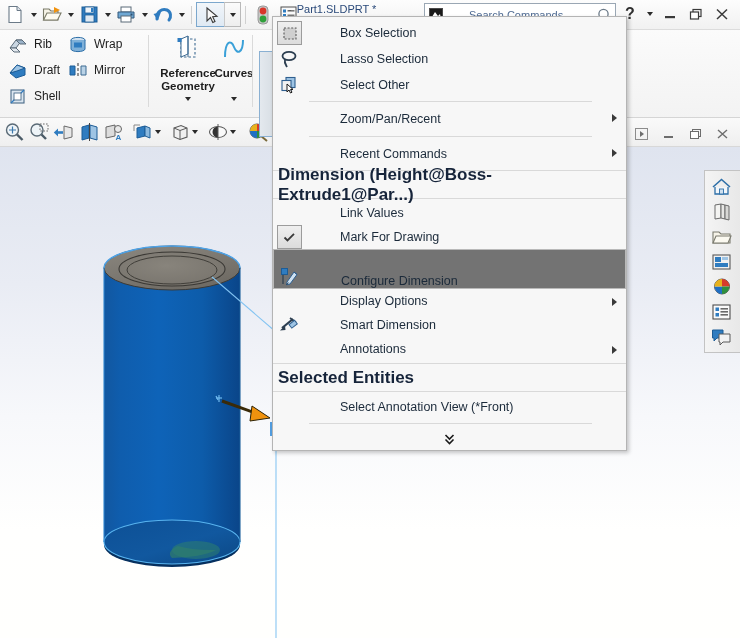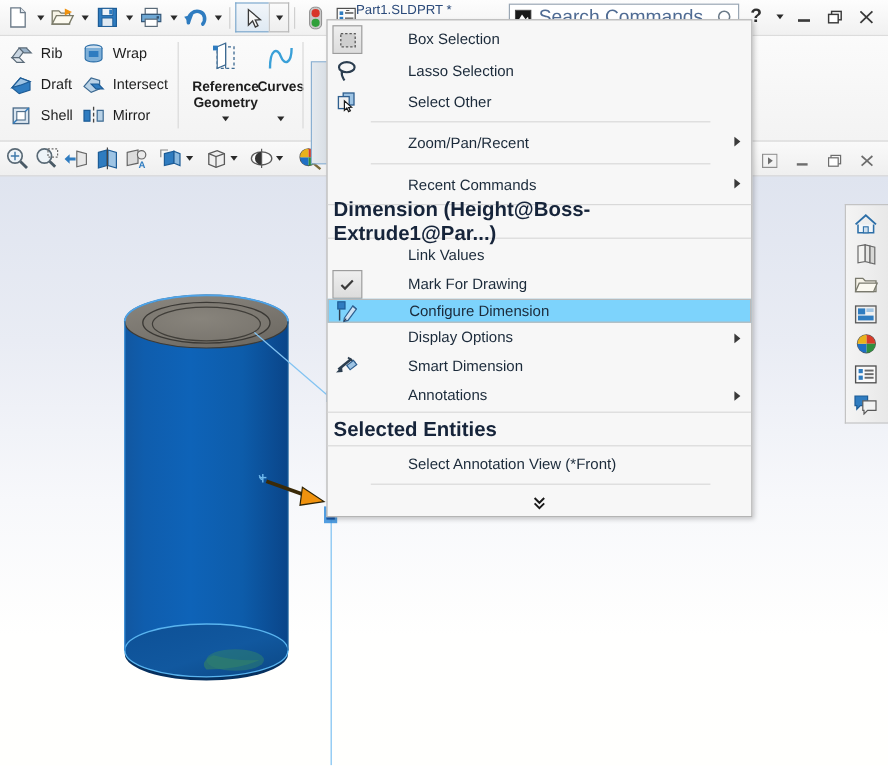--- a/index.html
+++ b/index.html
@@ -36,21 +36,21 @@
     color:#2b4a7a;font-size:11px;
   }
   .doctab .dash{color:#555;}
 
   
   .searchwrap{
     position:absolute;left:424px;top:3px;width:190px;height:21px;
     border:1px solid #9aa7b4;background:#ffffff;display:flex;align-items:center;
   }
   .searchicn{width:20px;height:19px;margin-left:1px;display:flex;align-items:center;justify-content:center;}
-  .searchtxt{flex:1;color:#4f6b93;font-size:16px;padding-left:3px;}
+  .searchtxt{flex:1;color:#4f6b93;font-size:11px;padding-left:3px;margin-left:20px;}
   .searchmag{width:22px;display:flex;align-items:center;justify-content:center;}
 
   .winctl{position:absolute;top:4px;right:6px;display:flex;align-items:center;gap:2px;}
   .wbtn{width:24px;height:20px;display:flex;align-items:center;justify-content:center;color:#4a4a4a;}
   .wbtn.help{font-size:16px;font-weight:bold;color:#2f2f2f;}
 
   
   .ribbon{
     position:absolute;left:0;top:29px;width:740px;height:88px;
     background:linear-gradient(#fbfbfb,#f3f3f3);
@@ -111,21 +111,21 @@
     background:#f7f7f7;border:1px solid #b4b4b4;
     box-shadow:2px 2px 4px rgba(0,0,0,.22);
     padding:3px 0 0 0;
     font-size:12.5px;color:#1b2a3a;
   }
   .mrow{position:relative;height:24px;display:flex;align-items:center;gap:32px;}
   .mrow .mi{width:33px;height:24px;display:flex;align-items:center;justify-content:center;flex:none;}
   .mrow .ml{padding-left:2px;white-space:nowrap;}
   .mrow .marrow{position:absolute;right:9px;top:9px;
     width:0;height:0;border-top:4px solid transparent;border-bottom:4px solid transparent;border-left:5px solid #3a3a3a;}
-  .mrow.hl{border:1px solid #b9b9b9;background:#7dd3fc;height:20px;box-sizing:border-box;}
+  .mrow.hl{border:1px solid #b9b9b9;background:#737373;height:40px;box-sizing:border-box;align-items:flex-end;}
   .msep{height:1px;background:#d9d9d9;margin:3px 34px 3px 36px;}
   .msepfull{height:1px;background:#d9d9d9;margin:2px 0;}
   .mhead{height:23px;display:flex;align-items:center;padding-left:5px;font-weight:bold;font-size:17px;color:#16243a;}
   .iconbox{
     width:23px;height:22px;border:1px solid #9c9c9c;
     background:linear-gradient(#efefef,#dcdcdc);
     display:flex;align-items:center;justify-content:center;
   }
   .mfoot{height:23px;display:flex;align-items:center;justify-content:center;}
   .mtall{height:26px;}
@@ -426,29 +426,20 @@
             <ellipse cx="10" cy="5" rx="7" ry="2.6" fill="#cfe0ef" stroke="#2d6fa8" stroke-width="1"></ellipse>
             <path d="M3,5 L3,14 A7,2.6 0 0 0 17,14 L17,5" fill="#7fb0d8" stroke="#2d6fa8" stroke-width="1"></path>
             <rect x="6" y="7.5" width="8" height="5" fill="#2f7cc0"></rect>
           </svg>
         </span>
         <span class="lbl">Wrap</span>
       </div>
       <div class="rbtn">
         <span class="ricon">
           <svg width="20" height="19" viewBox="0 0 20 19">
-            <path d="M2,11 L8,4 L15,6 L15,13 L8,16 Z" fill="#b9d2e6" stroke="#3d6a92" stroke-width="1"></path>
-            <path d="M8,9 L14,9 L18,13 L12,13 Z" fill="#2f7cc0" stroke="#1d5c96" stroke-width="1"></path>
-          </svg>
-        </span>
-        <span class="lbl">Intersect</span>
-      </div>
-      <div class="rbtn">
-        <span class="ricon">
-          <svg width="20" height="19" viewBox="0 0 20 19">
             <path d="M2,5 L7,5 L7,14 L2,14 Z" fill="#2f7cc0" stroke="#1d5c96" stroke-width="1"></path>
             <path d="M13,5 L18,5 L18,14 L13,14 Z" fill="#b9d2e6" stroke="#3d6a92" stroke-width="1"></path>
             <line x1="10" y1="2" x2="10" y2="17" stroke="#444" stroke-width="1.1" stroke-dasharray="3,2"></line>
           </svg>
         </span>
         <span class="lbl">Mirror</span>
       </div>
     </div>
 
     <div class="rsep" style="left:148px"></div>

